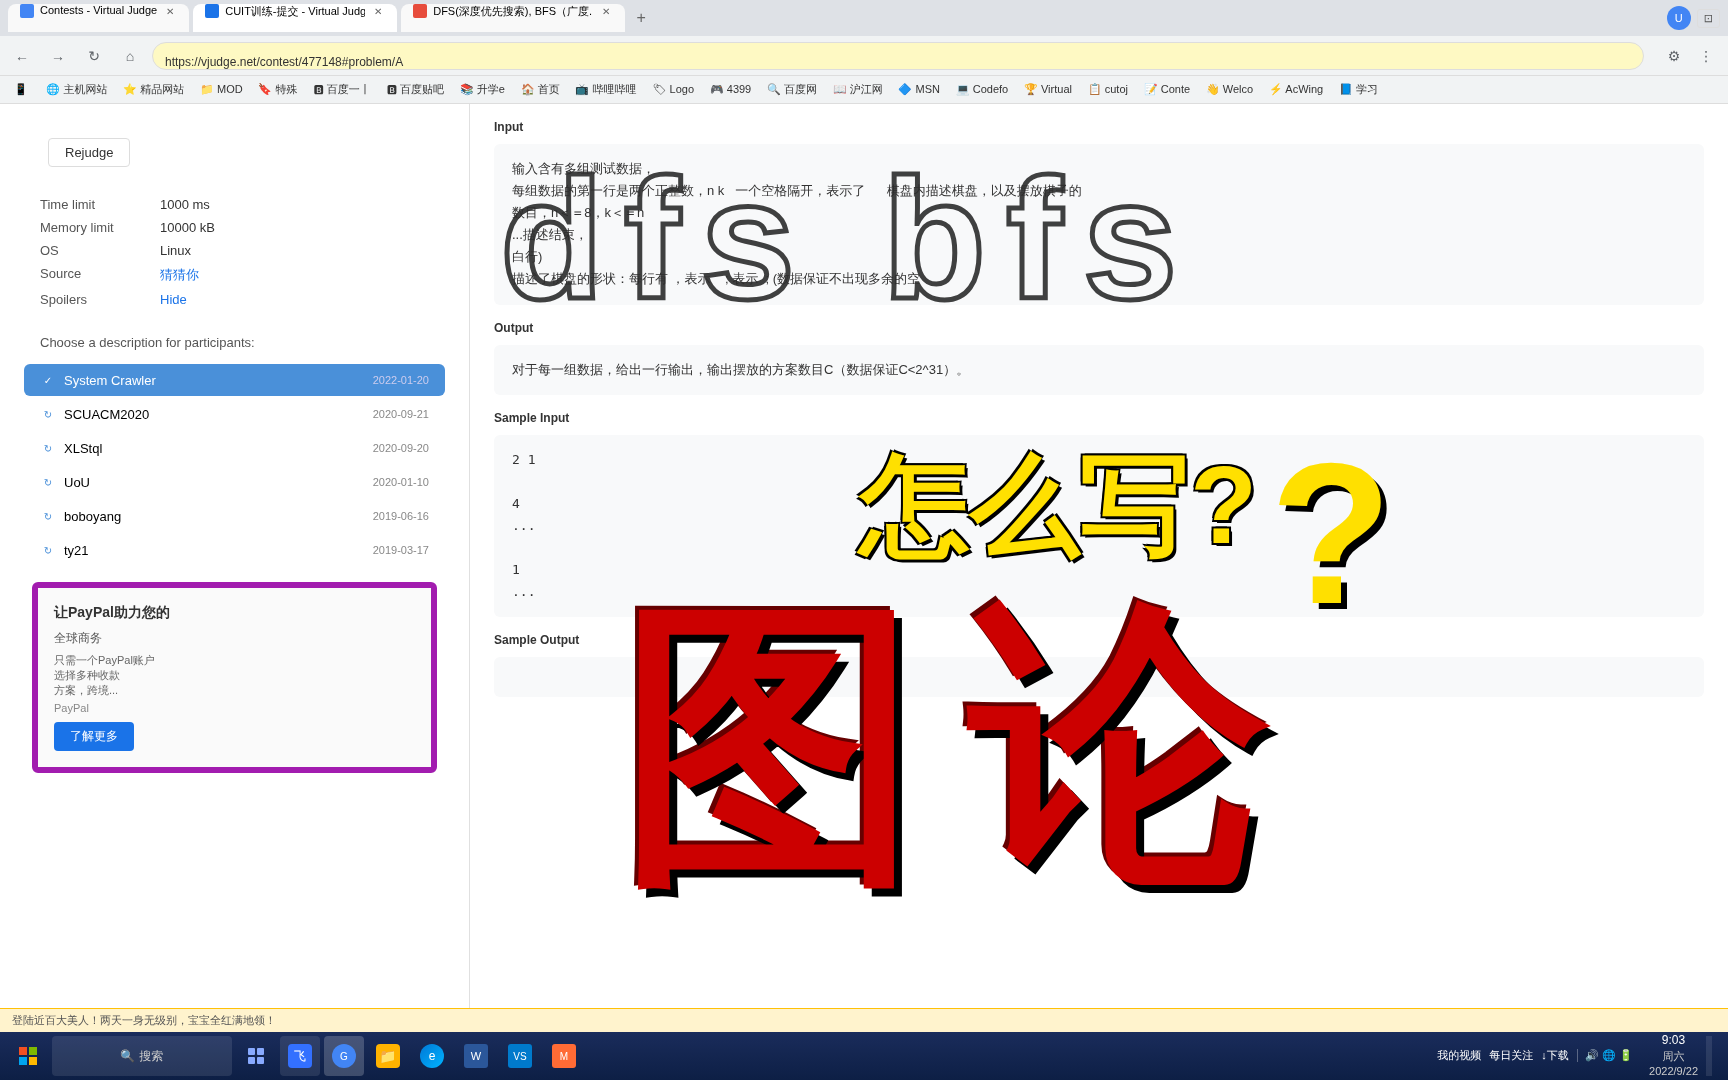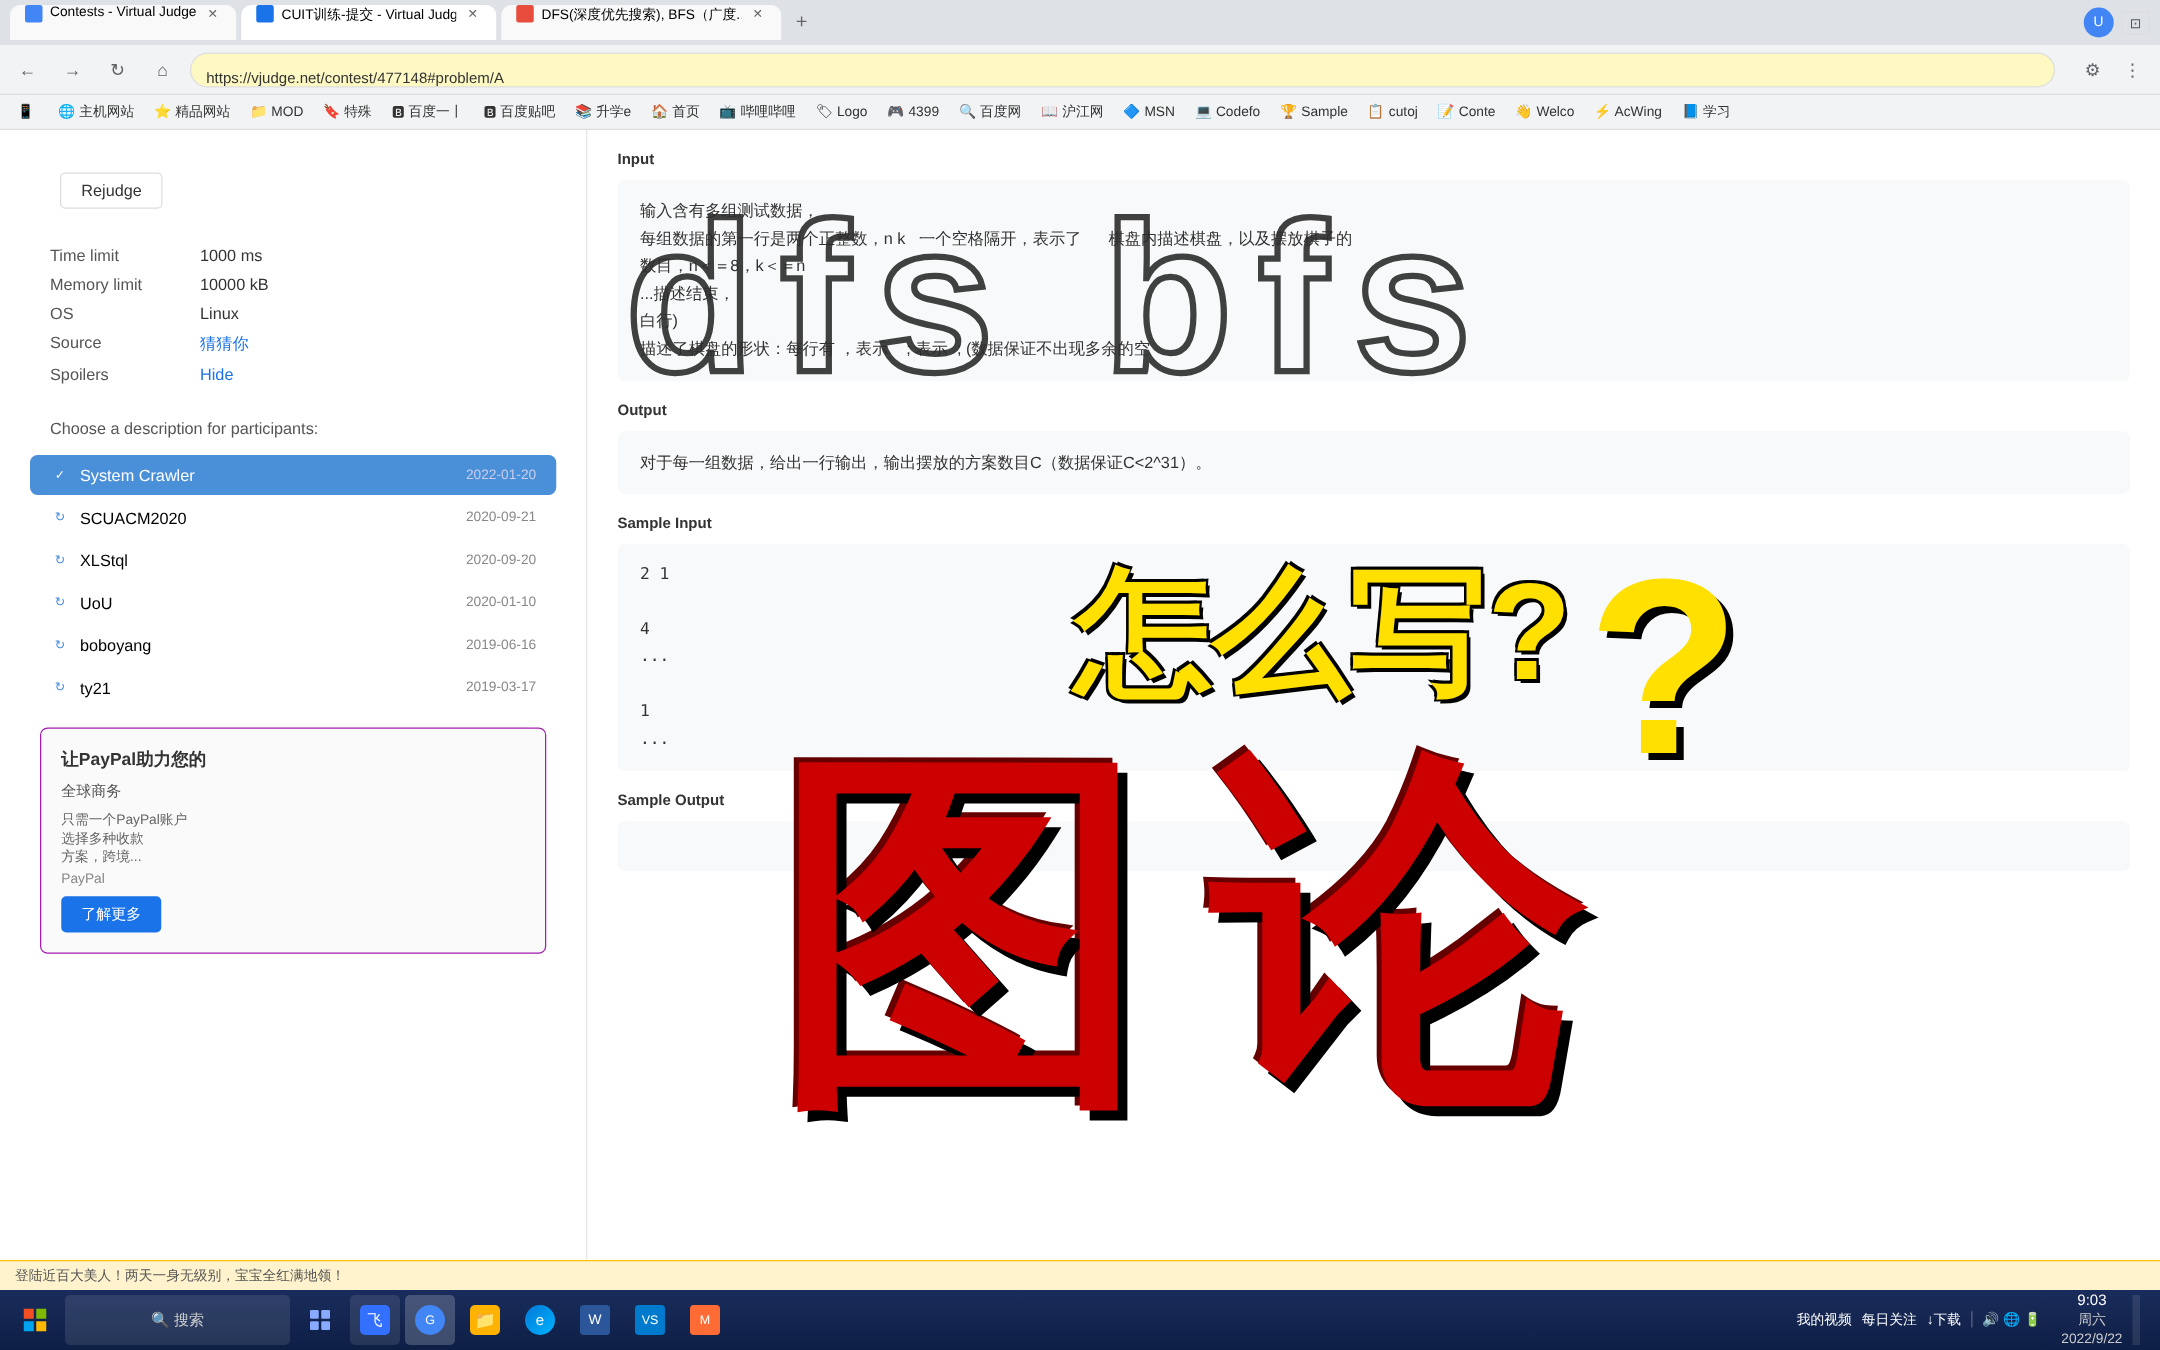--- a/index.html
+++ b/index.html
@@ -32,21 +32,21 @@
     .choose-desc { padding: 8px 24px; font-size: 13px; color: #555; margin-bottom: 6px; }
     .source-item { padding: 8px 16px; display: flex; align-items: center; gap: 8px; font-size: 13px; cursor: pointer; margin: 2px 8px; border-radius: 4px; }
     .source-item.active { background: #4a90d9; color: #fff; border-radius: 6px; }
     .source-item .src-icon { width: 16px; height: 16px; border-radius: 50%; display: flex; align-items: center; justify-content: center; font-size: 10px; }
     .source-item.active .src-icon { color: #fff; }
     .source-item .src-icon { color: #4a90d9; }
     .source-date { font-size: 11px; color: #888; margin-left: auto; }
     .source-item.active .source-date { color: #cce; }
 
     
-    .ad-section { margin: 16px; padding: 16px; border: 1px solid #a21caf; border-radius: 6px; font-size: 12px; color: #555; background: #fafafa; }
+    .ad-section { margin: 16px; padding: 16px; border: 6px solid #a21caf; border-radius: 6px; font-size: 12px; color: #555; background: #fafafa; }
     .ad-title { font-size: 14px; font-weight: bold; color: #333; margin-bottom: 8px; }
     .ad-subtitle { font-size: 12px; color: #555; margin-bottom: 6px; }
     .ad-btn { background: #1a73e8; color: #fff; border: none; padding: 6px 16px; border-radius: 4px; font-size: 12px; cursor: pointer; margin-top: 8px; }
     .ad-source { font-size: 11px; color: #888; margin-top: 4px; }
 
     
     .main-content { flex: 1; background: #fff; padding: 16px 24px; overflow-y: auto; position: relative; }
     .section-title { font-size: 12px; font-weight: 600; color: #333; margin-bottom: 10px; }
     .content-box { background: #f8f9fa; border-radius: 6px; padding: 14px 18px; margin-bottom: 16px; font-size: 13px; color: #333; line-height: 1.7; }
 
@@ -114,21 +114,21 @@
   <span class="bookmark-item">🅱 百度贴吧</span>
   <span class="bookmark-item">📚 升学e</span>
   <span class="bookmark-item">🏠 首页</span>
   <span class="bookmark-item">📺 哔哩哔哩</span>
   <span class="bookmark-item">🏷 Logo</span>
   <span class="bookmark-item">🎮 4399</span>
   <span class="bookmark-item">🔍 百度网</span>
   <span class="bookmark-item">📖 沪江网</span>
   <span class="bookmark-item">🔷 MSN</span>
   <span class="bookmark-item">💻 Codefo</span>
-  <span class="bookmark-item">🏆 Sample</span>
+  <span class="bookmark-item">🏆 Virtual</span>
   <span class="bookmark-item">📋 cutoj</span>
   <span class="bookmark-item">📝 Conte</span>
   <span class="bookmark-item">👋 Welco</span>
   <span class="bookmark-item">⚡ AcWing</span>
   <span class="bookmark-item">📘 学习</span>
 </div>
 
 <div style="display:flex;height:calc(1080px - 36px - 40px - 28px - 48px - 24px);position:relative;">
 
   <div class="sidebar">

